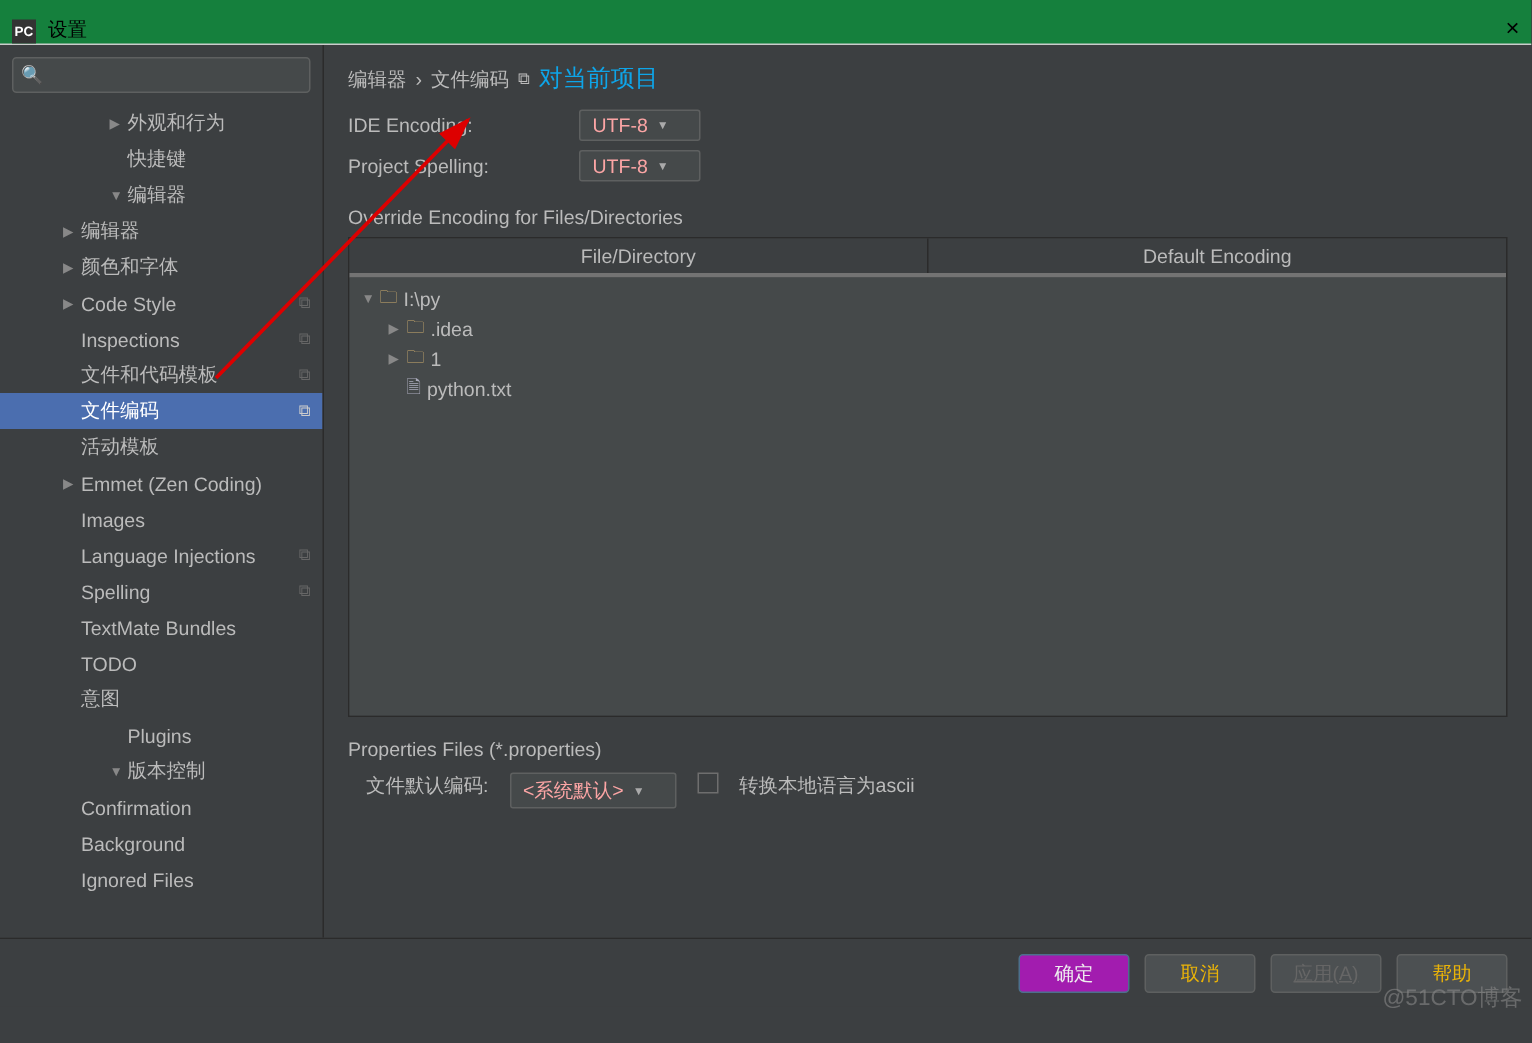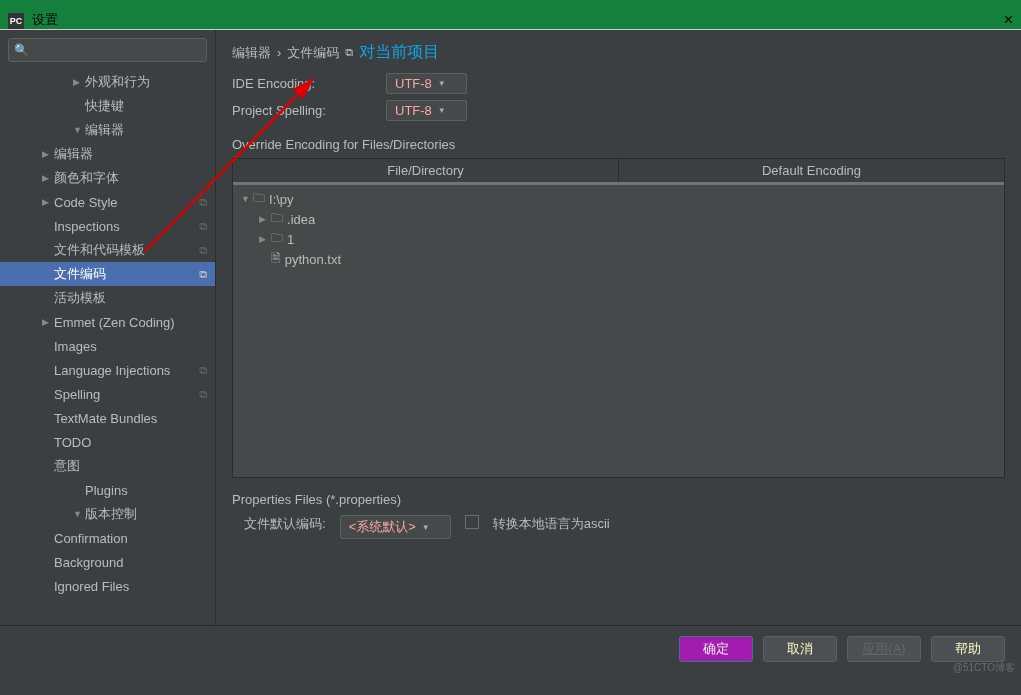--- a/index.html
+++ b/index.html
@@ -42,25 +42,25 @@
 .tree-node{display:flex;align-items:center;height:20px;}
 .tree-node .arrow{width:12px;font-size:9px;color:#888;display:inline-block;}
 .folder-icon{color:#c9a96e;margin-right:4px;font-size:12px;}
 .file-icon{color:#aab;margin-right:4px;font-size:12px;}
 .tree-node.lvl-a{padding-left:4px;}
 .tree-node.lvl-b{padding-left:22px;}
 .prop-section{margin-top:14px;}
 .prop-row{display:flex;gap:14px;margin-top:8px;padding-left:12px;}
 .checkbox{width:14px;height:14px;border:1px solid #6e6e6e;background:#3c3f41;display:inline-block;}
 .footer{height:46px;border-top:1px solid #2b2b2b;display:flex;align-items:center;justify-content:flex-end;padding:0 16px;gap:10px;background:#3c3f41;}
-.btn{min-width:74px;height:26px;border:1px solid #5e6060;background:#4c5052;color:#fef9c3;border-radius:3px;cursor:pointer;padding:0 12px;}
+.btn{min-width:74px;height:26px;border:1px solid #5e6060;background:#4c5052;color:#eab308;border-radius:3px;cursor:pointer;padding:0 12px;}
 .btn.primary{background:#a21caf;border-color:#4c708c;color:#eee;}
 .btn.disabled{color:#666;text-decoration:underline;}
 .arrow-annotation{position:absolute;top:46px;left:126px;width:210px;height:210px;pointer-events:none;z-index:50;}
-.watermark{position:absolute;right:6px;bottom:20px;color:#888;font-size:10px;opacity:.6;}
+.watermark{position:absolute;right:6px;bottom:20px;color:#888;font-size:15px;opacity:.6;}
 ::-webkit-scrollbar{width:10px;}
 ::-webkit-scrollbar-track{background:#3c3f41;}
 ::-webkit-scrollbar-thumb{background:#5e6060;border-radius:4px;}
 </style>
 </head>
 <body>
 
 <div class="titlebar">
   <div class="app-icon">PC</div>
   <div class="title">设置</div>

